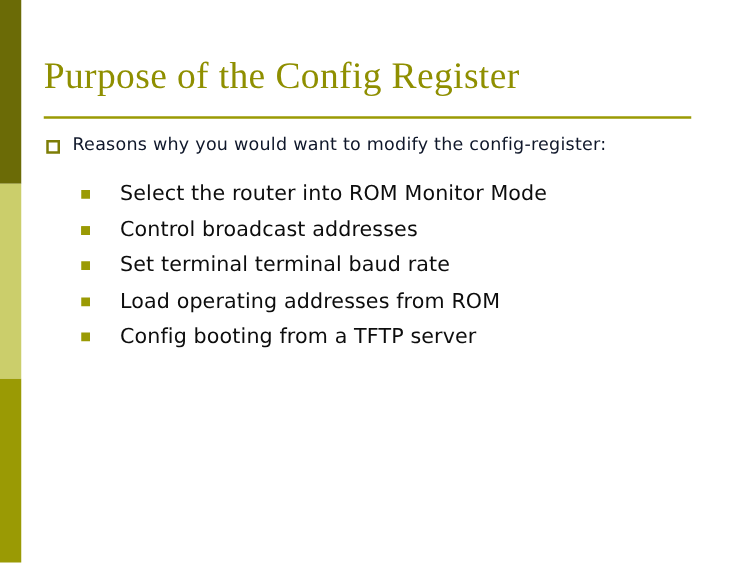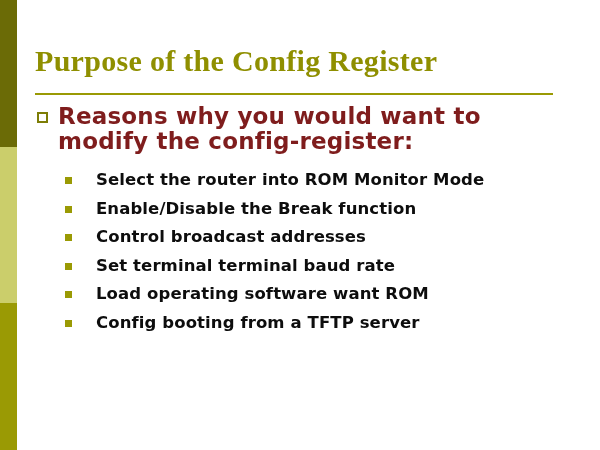--- a/index.html
+++ b/index.html
@@ -12,21 +12,20 @@
     background: #ffffff;
     font-family: "DejaVu Sans", sans-serif;
     overflow: hidden;
   }
   .slide {
     position: relative;
     width: 552px;
     height: 450px;
     background: #ffffff;
     box-sizing: border-box;
-    font-weight: bold;
   }
 
   
   .sidebar {
     position: absolute;
     left: 0;
     top: 0;
     width: 17px;
     height: 450px;
     display: flex;
@@ -67,23 +66,23 @@
     left: 0;
     top: 104px;
     width: 600px;
   }
 
   .lvl1 {
     position: relative;
     margin: 0 0 0 36px;
     padding-left: 22px;
     width: 500px;
-    font-size: 23px;
+    font-size: 14px;
     line-height: 25px;
-    color: #7f1d1d;
+    color: #0f172a;
     letter-spacing: 0.2px;
   }
   .bullet-hollow {
     position: absolute;
     left: 1px;
     top: 8px;
     width: 7px;
     height: 7px;
     border: 2px solid #7d7d06;
     background: #ffffff;
@@ -143,33 +142,29 @@
     <ul class="lvl2-list">
       <li class="lvl2">
         <span class="bullet-solid" style="background: rgb(154, 154, 4);"></span>
         <span class="txt">Select the router into ROM Monitor Mode</span>
       </li>
       <li class="lvl2 wrap">
         <span class="bullet-solid" style="background: rgb(154, 154, 4);"></span>
       </li>
       <li class="lvl2">
         <span class="bullet-solid" style="background: rgb(154, 154, 4);"></span>
-        <span class="txt">Enable/Disable the Break function</span>
-      </li>
-      <li class="lvl2">
-        <span class="bullet-solid" style="background: rgb(154, 154, 4);"></span>
         <span class="txt">Control broadcast addresses</span>
       </li>
       <li class="lvl2">
         <span class="bullet-solid" style="background: rgb(154, 154, 4);"></span>
         <span class="txt">Set terminal terminal baud rate</span>
       </li>
       <li class="lvl2">
         <span class="bullet-solid" style="background: rgb(154, 154, 4);"></span>
-        <span class="txt">Load operating software want ROM</span>
+        <span class="txt">Load operating addresses from ROM</span>
       </li>
       <li class="lvl2">
         <span class="bullet-solid" style="background: rgb(154, 154, 4);"></span>
         <span class="txt">Config booting from a TFTP server</span>
       </li>
     </ul>
 
   </div>
 </div>
 

